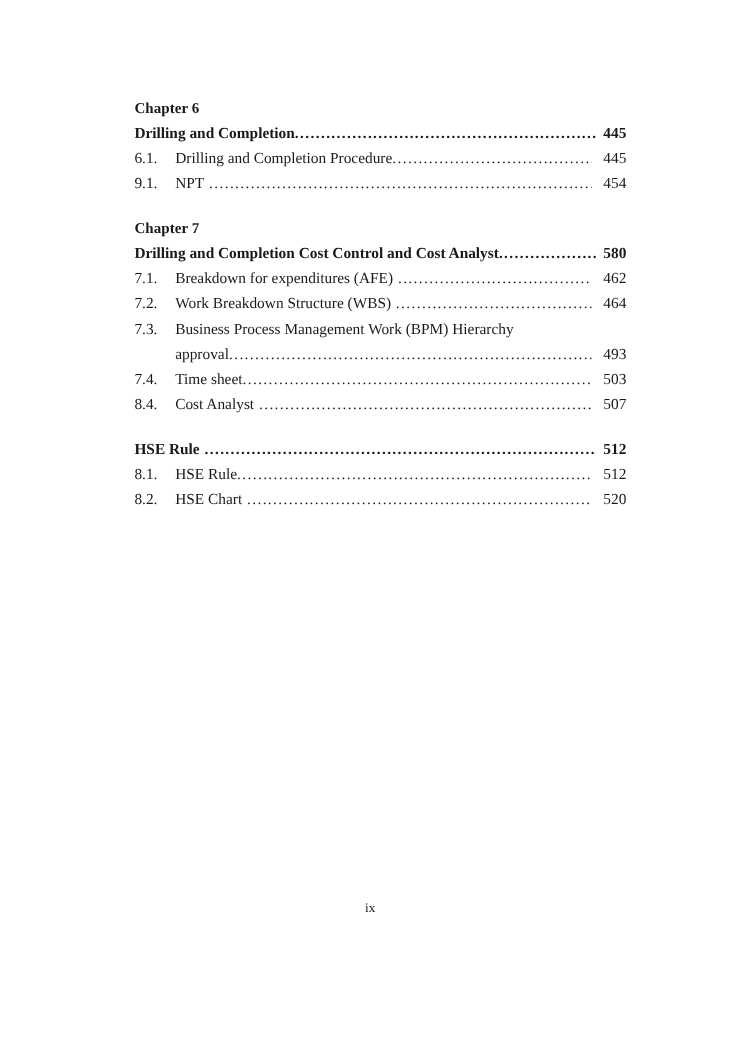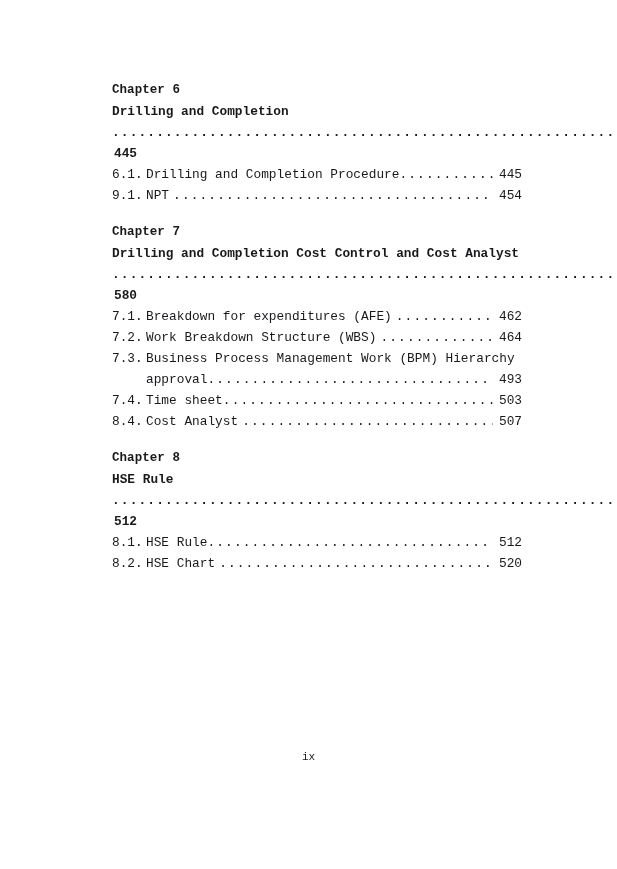--- a/index.html
+++ b/index.html
@@ -9,21 +9,21 @@
     background: #ffffff;
   }
 
   .page {
     position: relative;
     width: 617px;
     height: 869px;
     background: #ffffff;
     margin: 0 auto;
     overflow: hidden;
-    font-family: Liberation Mono, monospace;
+    font-family: Liberation Serif, serif;
     color: #19191c;
     -webkit-font-smoothing: antialiased;
   }
 
   .toc {
     position: absolute;
     left: 112px;
     top: 80px;
     width: 410px;
   }
@@ -82,21 +82,20 @@
   .leader-row .pg {
     flex: 0 0 auto;
     text-align: right;
     white-space: nowrap;
   }
 
   
   .chapter-title {
     font-weight: bold;
     font-size: 12.8px;
-    flex-direction: column;
   }
   .chapter-title .txt {
     margin-right: 0;
   }
   .chapter-title .pg {
     min-width: 25px;
   }
 
   
   .section-row .pg {
@@ -187,21 +186,20 @@
           <span class="pg">503</span>
         </div>
         <div class="leader-row section-row space-before">
           <span class="num">8.4.</span>
           <span class="txt">Cost Analyst</span>
           <span class="dots"></span>
           <span class="pg">507</span>
         </div>
       </div>
       <div class="chapter-block">
-        <div class="chapter-label">Chapter 8</div>
         <div class="leader-row chapter-title space-before">
           <span class="txt">HSE Rule</span>
           <span class="dots"></span>
           <span class="pg">512</span>
         </div>
         <div class="leader-row section-row">
           <span class="num">8.1.</span>
           <span class="txt">HSE Rule</span>
           <span class="dots"></span>
           <span class="pg">512</span>

